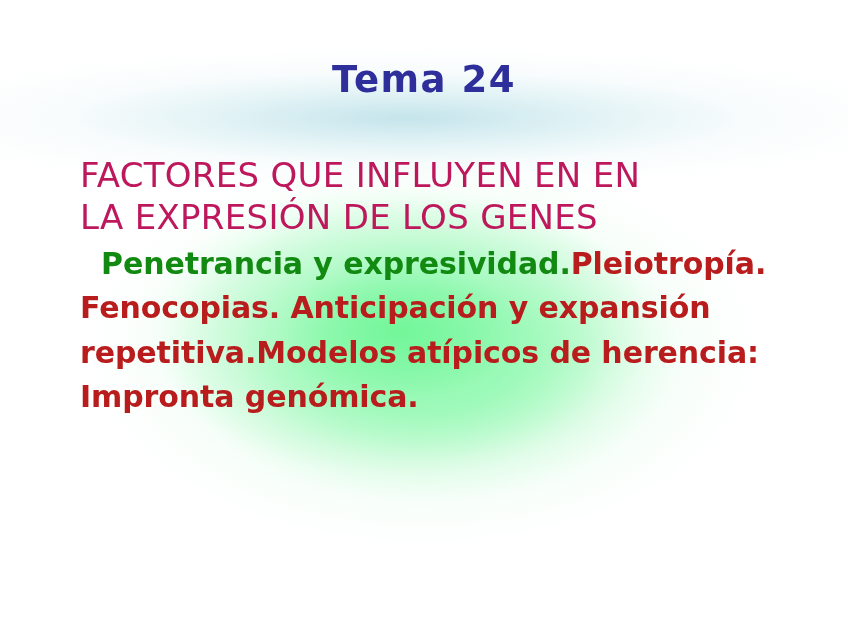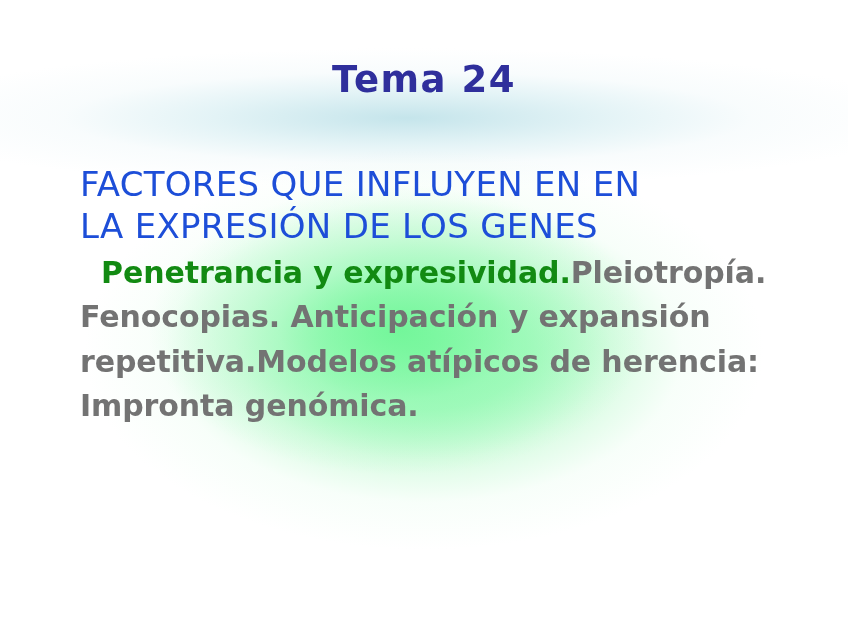--- a/index.html
+++ b/index.html
@@ -75,41 +75,41 @@
     top: 150px;
     left: 80px;
     width: 740px;
   }
 
   .heading {
     font-family: "DejaVu Sans", sans-serif;
     font-weight: normal;
     font-size: 34px;
     line-height: 1.24;
-    color: #1d4ed8;
+    color: #be185d;
     letter-spacing: 0.3px;
-    margin: 13px 0 4px 0;
+    margin: 4px 0 4px 0;
     white-space: pre-line;
   }
 
   .subtitle {
     font-family: "DejaVu Sans", sans-serif;
     font-weight: bold;
     font-size: 30px;
     line-height: 1.47;
     letter-spacing: -0.1px;
     margin: 0;
     color: #b5102e;
   }
   .subtitle .green {
     color: #128a12;
     margin-left: 21px;
   }
   .subtitle .red {
-    color: #737373;
+    color: #b91c1c;
   }
 </style>
 </head>
 <body>
 
 <div id="slide">
 
   <div class="bg-layer bg-blue"></div>
   <div class="bg-layer bg-green"></div>
   <div class="bg-layer bg-green2"></div>

